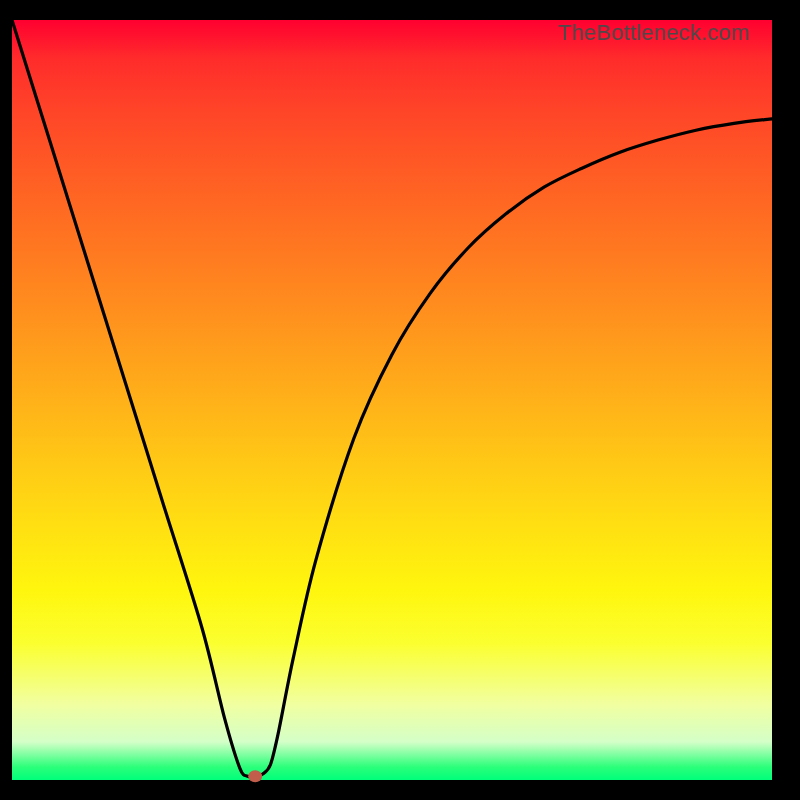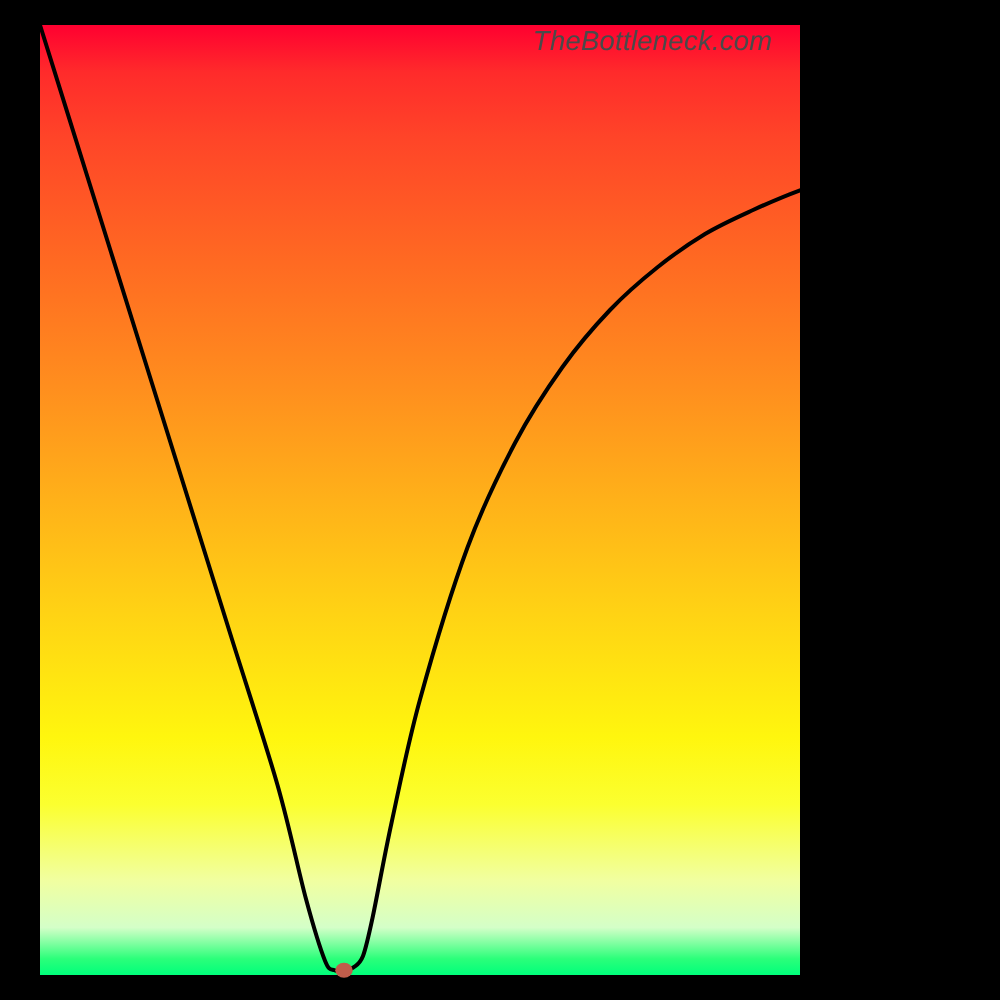--- a/index.html
+++ b/index.html
@@ -5,40 +5,39 @@
   * { margin: 0; padding: 0; box-sizing: border-box; }
   html, body { width: 800px; height: 800px; overflow: hidden; background: #000; }
   .frame {
     position: relative;
     width: 800px;
     height: 800px;
     background: #000;
   }
   .plot-area {
     position: absolute;
-    left: 32px;
+    left: 12px;
     top: 20px;
-    width: 608px;
+    width: 760px;
     height: 760px;
     background: linear-gradient(to bottom,
       #ff0030 0%,
       #ff2b2b 5%,
       #ff4528 12%,
       #ff6a22 25%,
       #ff8e1e 38%,
       #ffb119 50%,
       #ffd314 62%,
       #fff60e 75%,
       #fbff2f 82%,
       #f1ffa0 90%,
       #d4ffc8 95%,
       #2bff7a 98.3%,
       #00ff7b 100%
     );
-    font-style: italic;
   }
   .attribution {
     position: absolute;
     top: 0px;
     right: 22px;
     font-family: Arial, Helvetica, sans-serif;
     font-size: 22px;
     letter-spacing: 0.2px;
     color: #4a4a4a;
     font-weight: 500;

